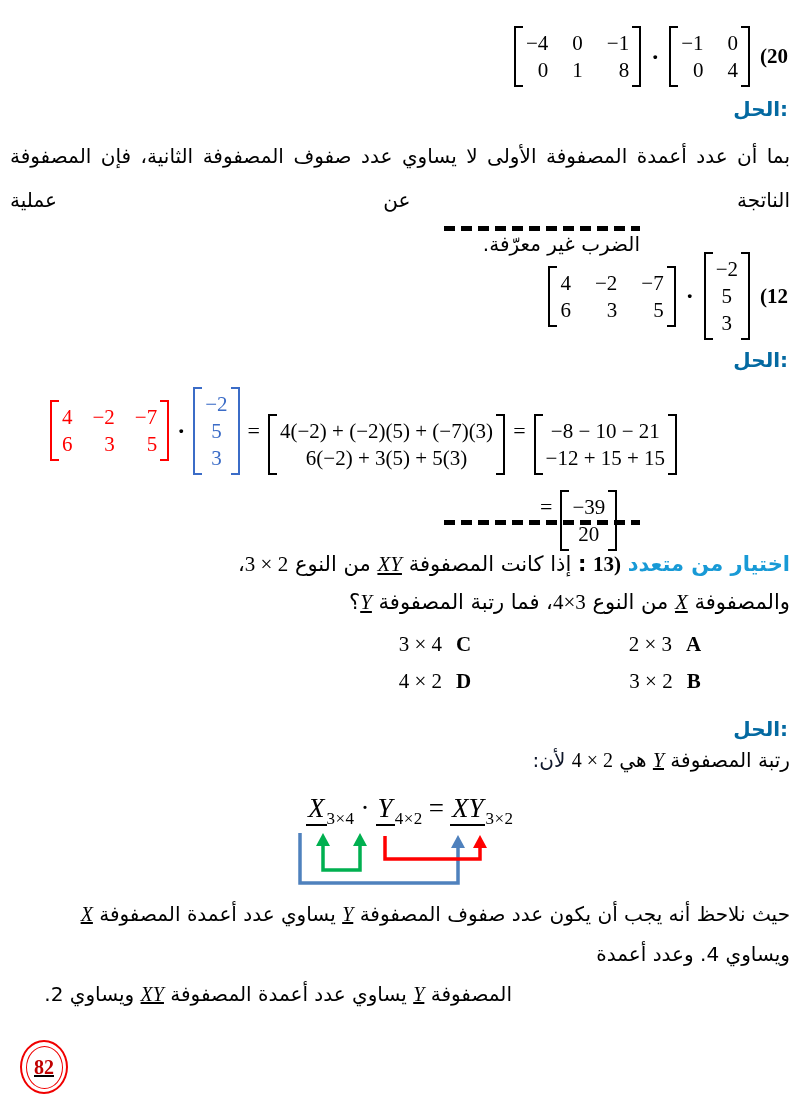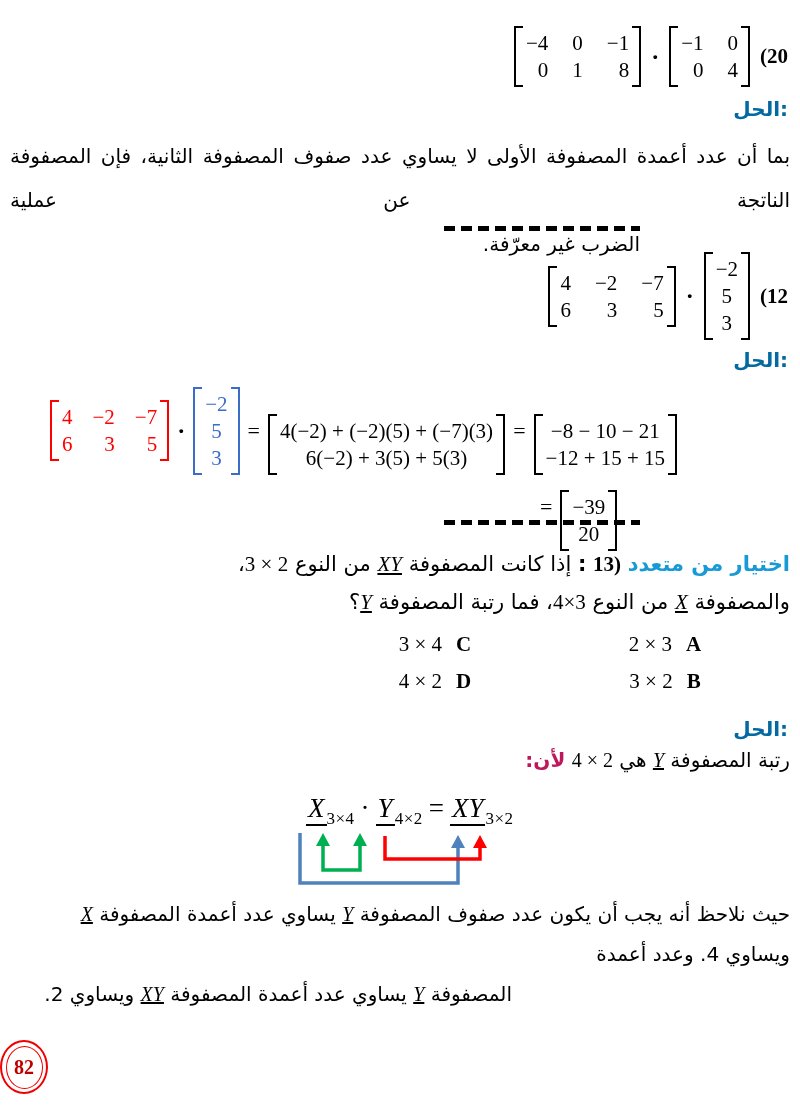--- a/index.html
+++ b/index.html
@@ -25,21 +25,21 @@
   .red-m{color:#ff0000;}
   .blue-m{color:#3b6cc7;}
   .expr-row{display:flex;align-items:center;gap:10px;}
   .dot{font-size:24px;font-weight:bold;line-height:1;}
   .plabel{font-family:"Liberation Serif","DejaVu Serif",serif;font-weight:bold;font-size:21px;}
   
   .green-label{color:#0369a1;font-weight:bold;font-size:20px;}
   .body-ar{font-size:20px;direction:rtl;}
   .book-ar{font-size:21px;direction:rtl;}
   .heading-blue{color:#189ad6;font-weight:bold;}
-  .red-t{color:#be185d;font-weight:bold;}
+  .red-t{color:#0f172a;font-weight:normal;}
   .justify{text-align:justify;text-align-last:justify;}
   .dashes{height:5px;background:repeating-linear-gradient(to right,#000 0 11px,transparent 11px 17px);}
   
   .choices{display:grid;grid-template-columns:230px 230px;row-gap:12px;justify-items:center;
            font-family:"Liberation Serif","DejaVu Serif",serif;font-size:21px;}
   .choice{white-space:nowrap;direction:ltr;}
   .choice b{margin-left:14px;font-size:21px;}
   
   .diag-eq{direction:ltr;white-space:nowrap;font-family:"Liberation Serif","DejaVu Serif",serif;
            font-size:27px;margin-left:16px;}
@@ -215,17 +215,17 @@
     </div>
     <div style="padding-right:278px;" class="nowrap">
       <span>المصفوفة</span>
       <span class="math-it ul" dir="ltr">Y</span>
       <span>يساوي عدد أعمدة المصفوفة</span>
       <span class="math-it ul" dir="ltr">XY</span>
       <span>ويساوي 2.</span>
     </div>
   </div>
 
-  <div class="abs badge" style="top:1040px;left:0;">
+  <div class="abs badge" style="top:1040px;left:20px;text-decoration:underline;">
     <div class="badge-inner">82</div>
   </div>
 
 </div>
 
 </body></html>

